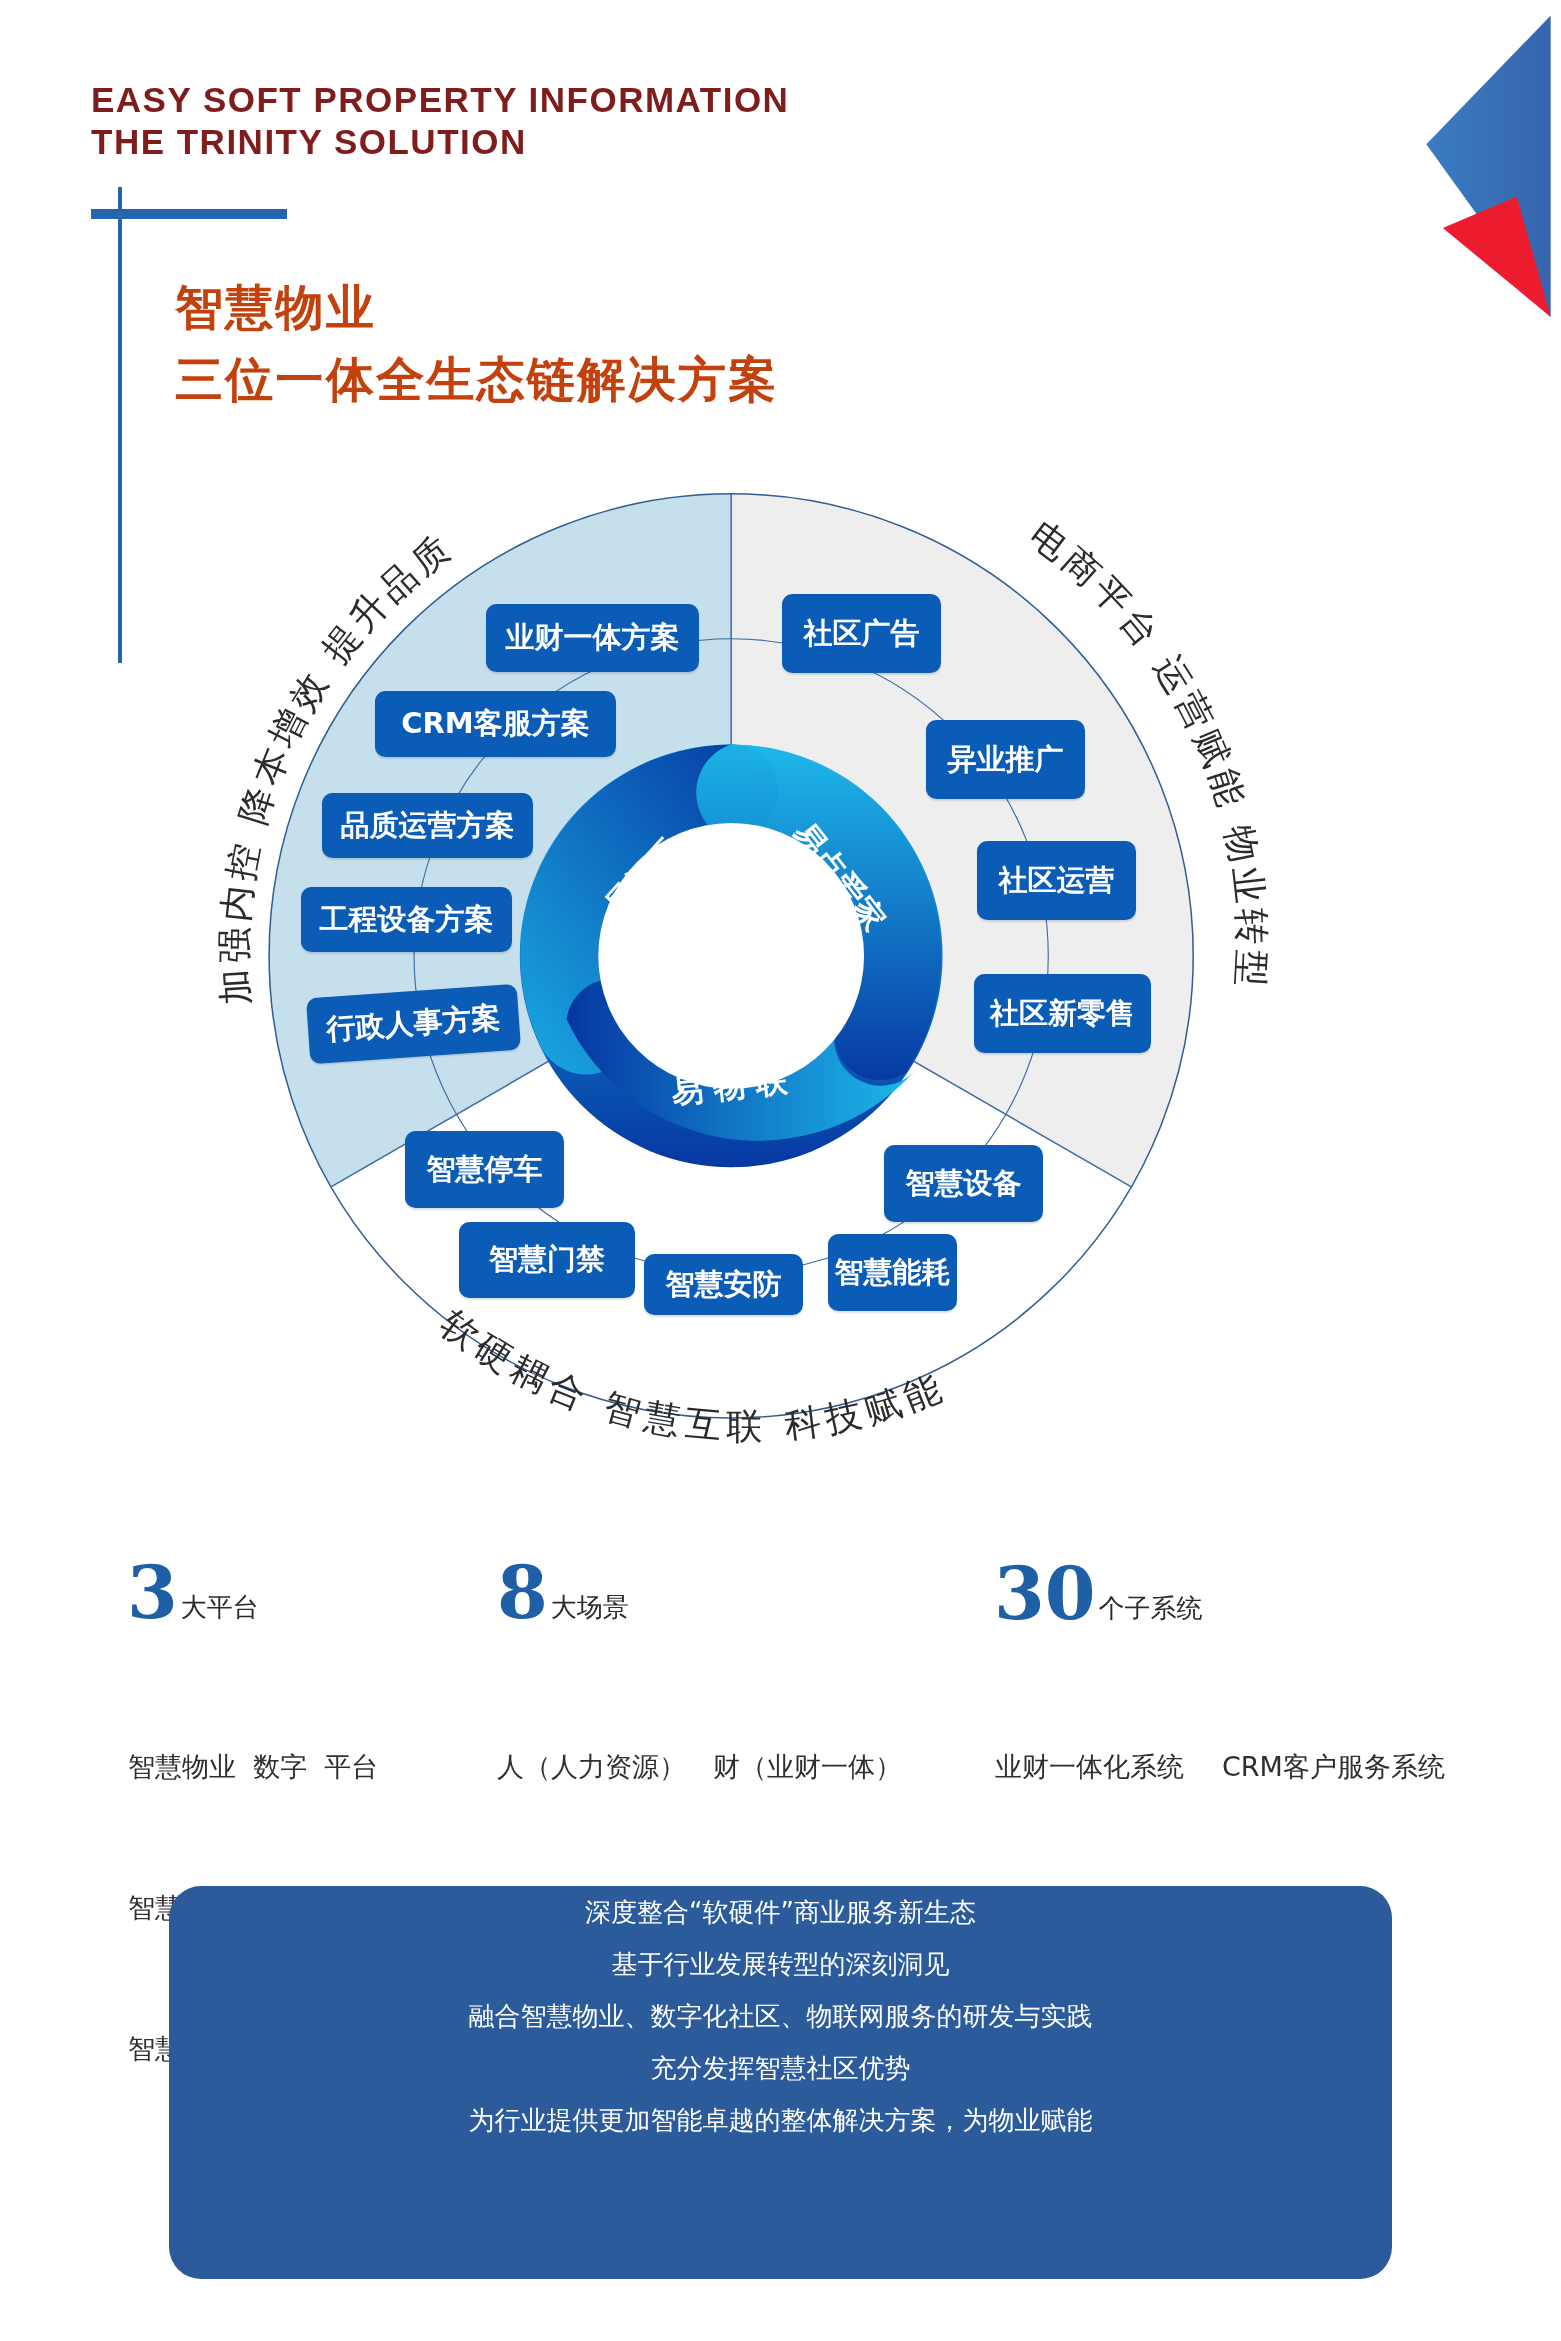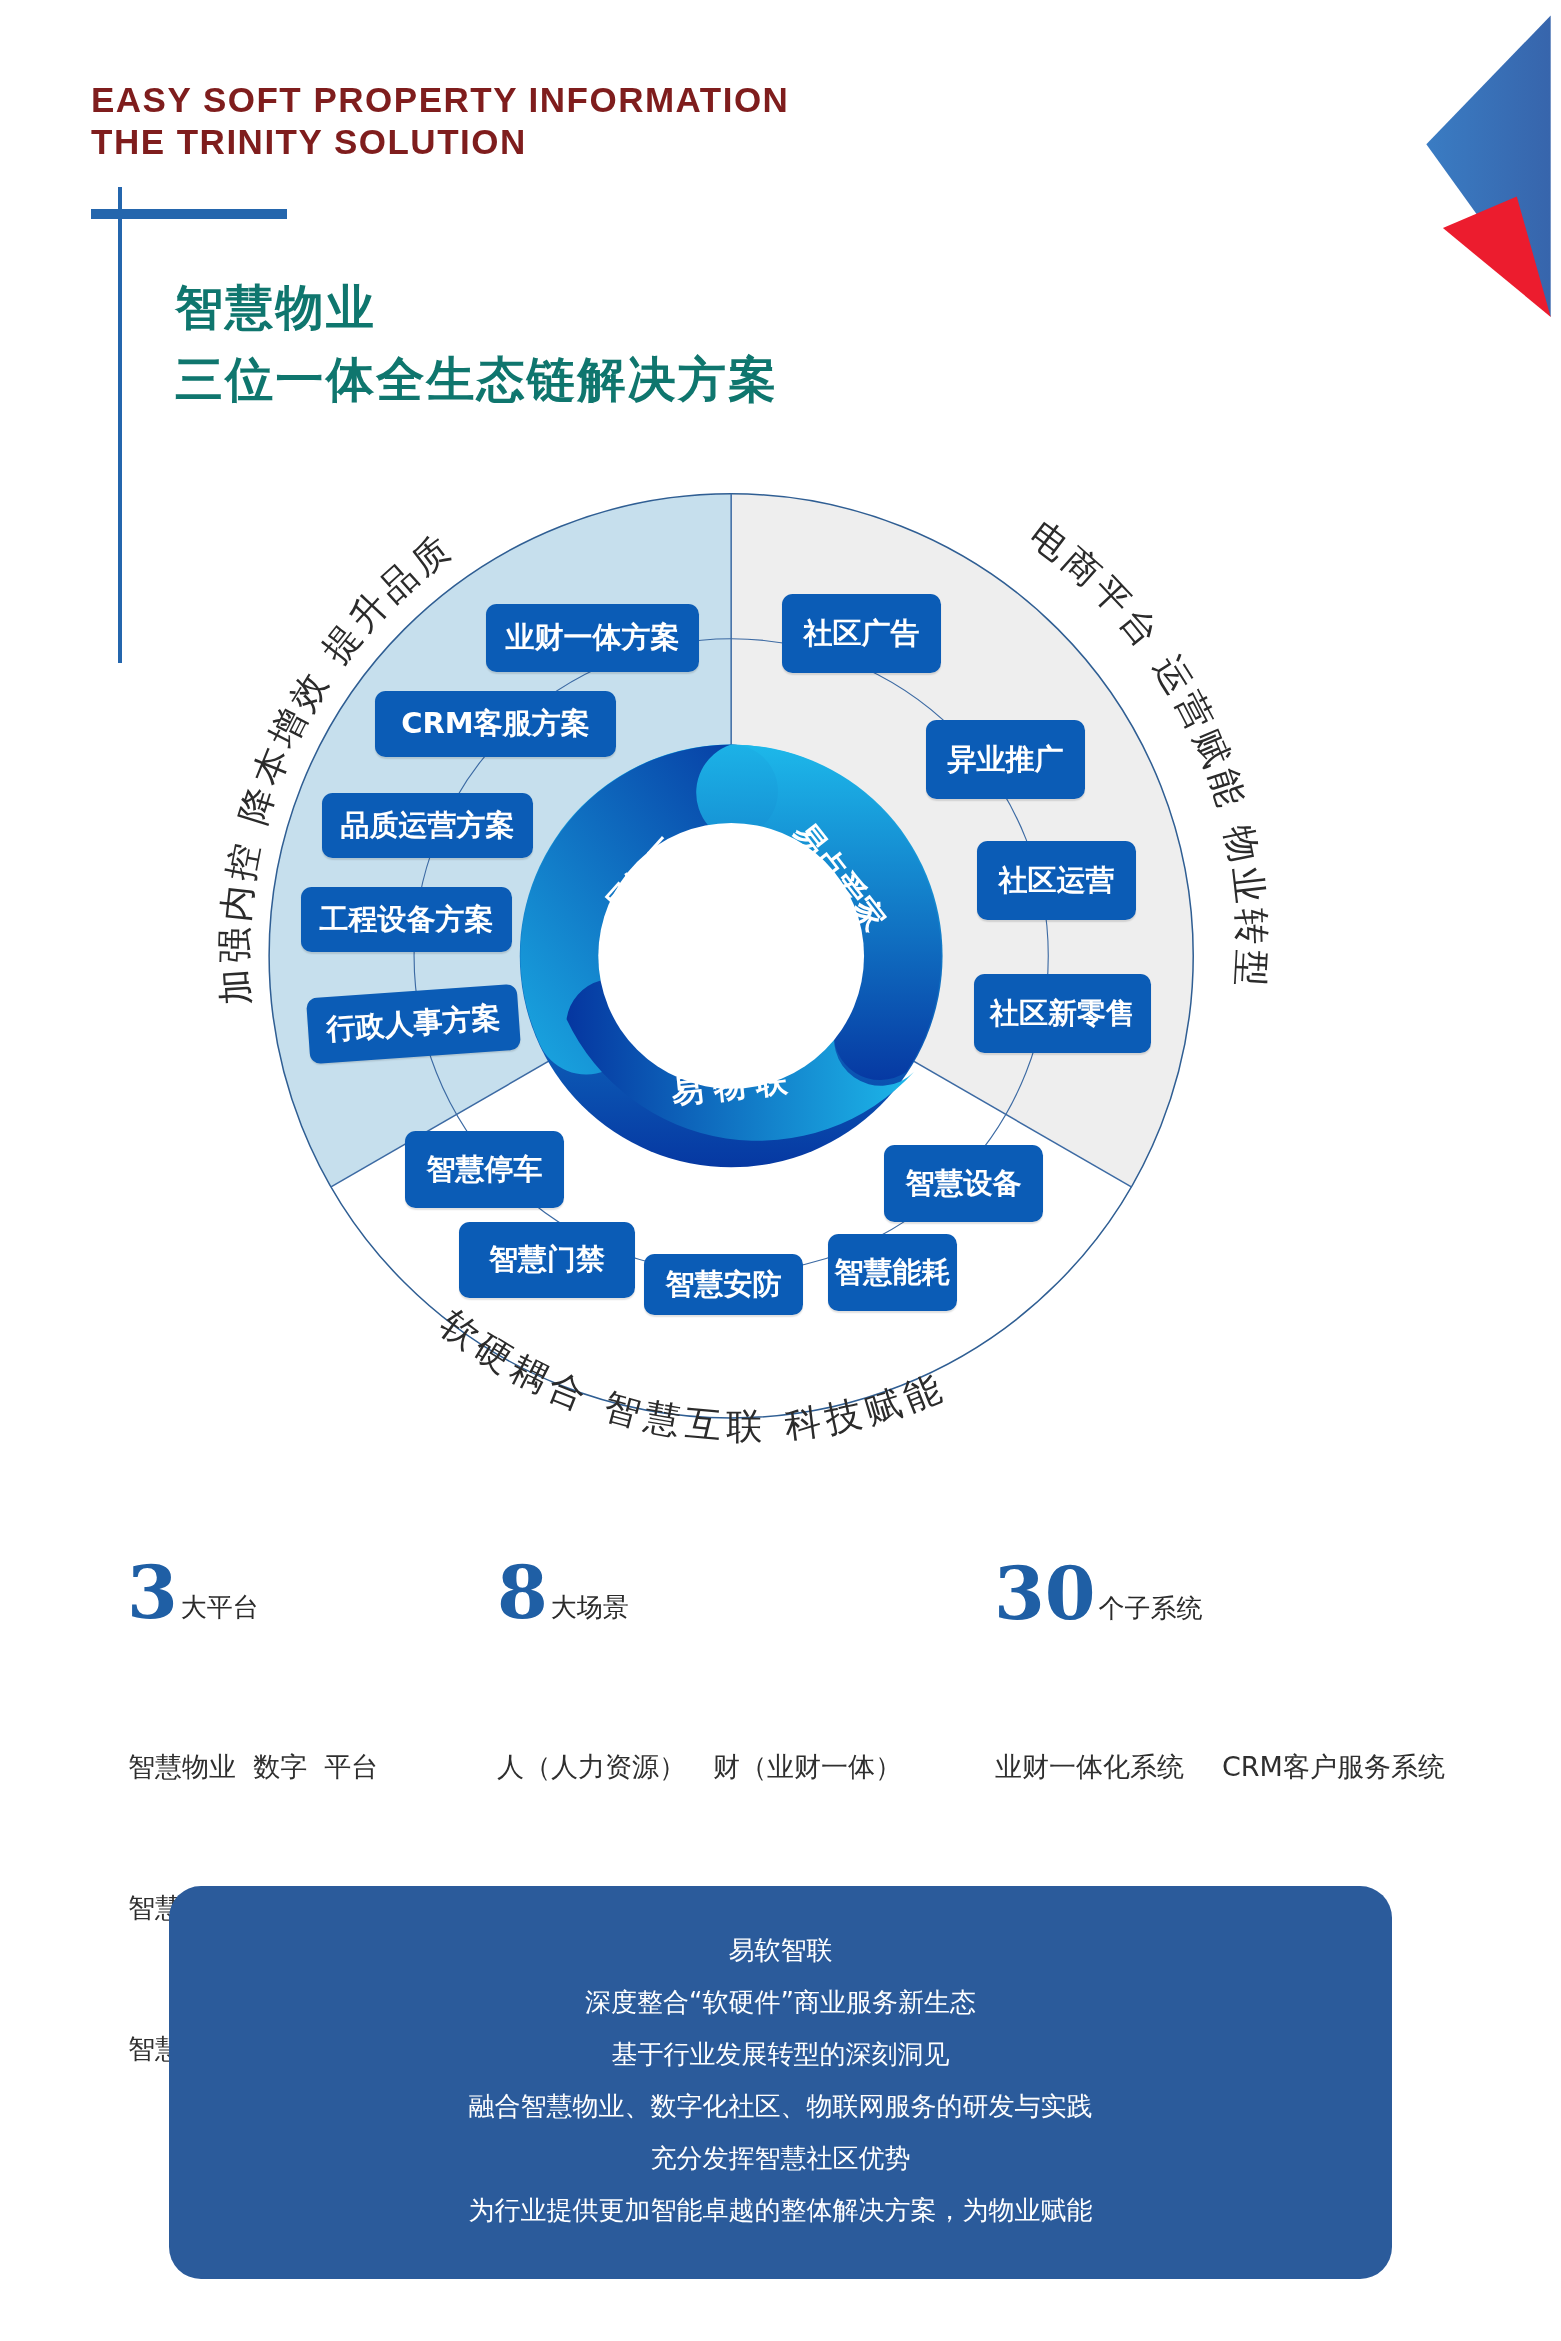--- a/index.html
+++ b/index.html
@@ -1,19 +1,19 @@
 <!DOCTYPE html>
 <html style="font-size:12px"><head>
 <meta charset="utf-8">
 <style>
   html,body{margin:0;padding:0;background:#ffffff;}
   body{width:1562px;height:2342px;position:relative;overflow:hidden;font-family:"DejaVu Sans","Liberation Sans",sans-serif;color:#2a2a2a;}
   .abs{position:absolute;}
   .eng{left:91px;font-family:"Liberation Sans","DejaVu Sans",sans-serif;font-weight:700;color:#7f1d1d;font-size:35px;letter-spacing:1.5px;line-height:42px;}
-  .title{left:175px;font-weight:700;color:#0f766e;font-size:48px;line-height:60px;letter-spacing:2.3px;}
+  .title{left:175px;font-weight:700;color:#c2410c;font-size:48px;line-height:60px;letter-spacing:2.3px;}
   .vbar{left:118px;top:187px;width:3.8px;height:476px;background:#2466ad;}
   .hbar{left:91px;top:209px;width:196px;height:9.8px;background:#2466ad;}
   .deco{right:0;top:0;}
   #diagram{left:0;top:0;}
   .tag{position:absolute;background:#0b5cb6;color:#fff;font-weight:700;border-radius:10.6px;display:flex;align-items:center;justify-content:center;font-size:29px;white-space:nowrap;box-shadow:0 1.5px 1.5px rgba(0,0,0,0.12);}
   .stat{position:absolute;}
   .bignum{font-family:"DejaVu Serif","Liberation Serif",serif;font-weight:700;color:#1f5fa5;font-size:73px;line-height:73px;display:inline-block;vertical-align:bottom;}
   .bigsub{font-size:26px;color:#2b2b2b;display:inline-block;vertical-align:bottom;margin-left:3px;margin-bottom:4.5px;}
   .list{position:absolute;font-size:27px;color:#2f2f2f;line-height:47px;white-space:pre;}
   .banner{position:absolute;left:169px;top:1886px;width:1223px;height:393px;background:#2b5b9b;border-radius:32px;color:#fff;text-align:center;}
@@ -140,20 +140,19 @@
   <div>品质运营系统</div>
   <div>物联网IOT中台</div>
 </div>
 <div class="list" style="left:1222px;top:1649px;">
   <div>CRM客户服务系统</div>
   <div>行政人事系统</div>
   <div>增值运营系统</div>
 </div>
 
 <div class="banner">
-  <div style="margin-top:38px;">易软智联</div>
   <div>深度整合“软硬件”商业服务新生态</div>
   <div>基于行业发展转型的深刻洞见</div>
   <div>融合智慧物业、数字化社区、物联网服务的研发与实践</div>
   <div>充分发挥智慧社区优势</div>
   <div>为行业提供更加智能卓越的整体解决方案，为物业赋能</div>
 </div>
 
 
 </body></html>

